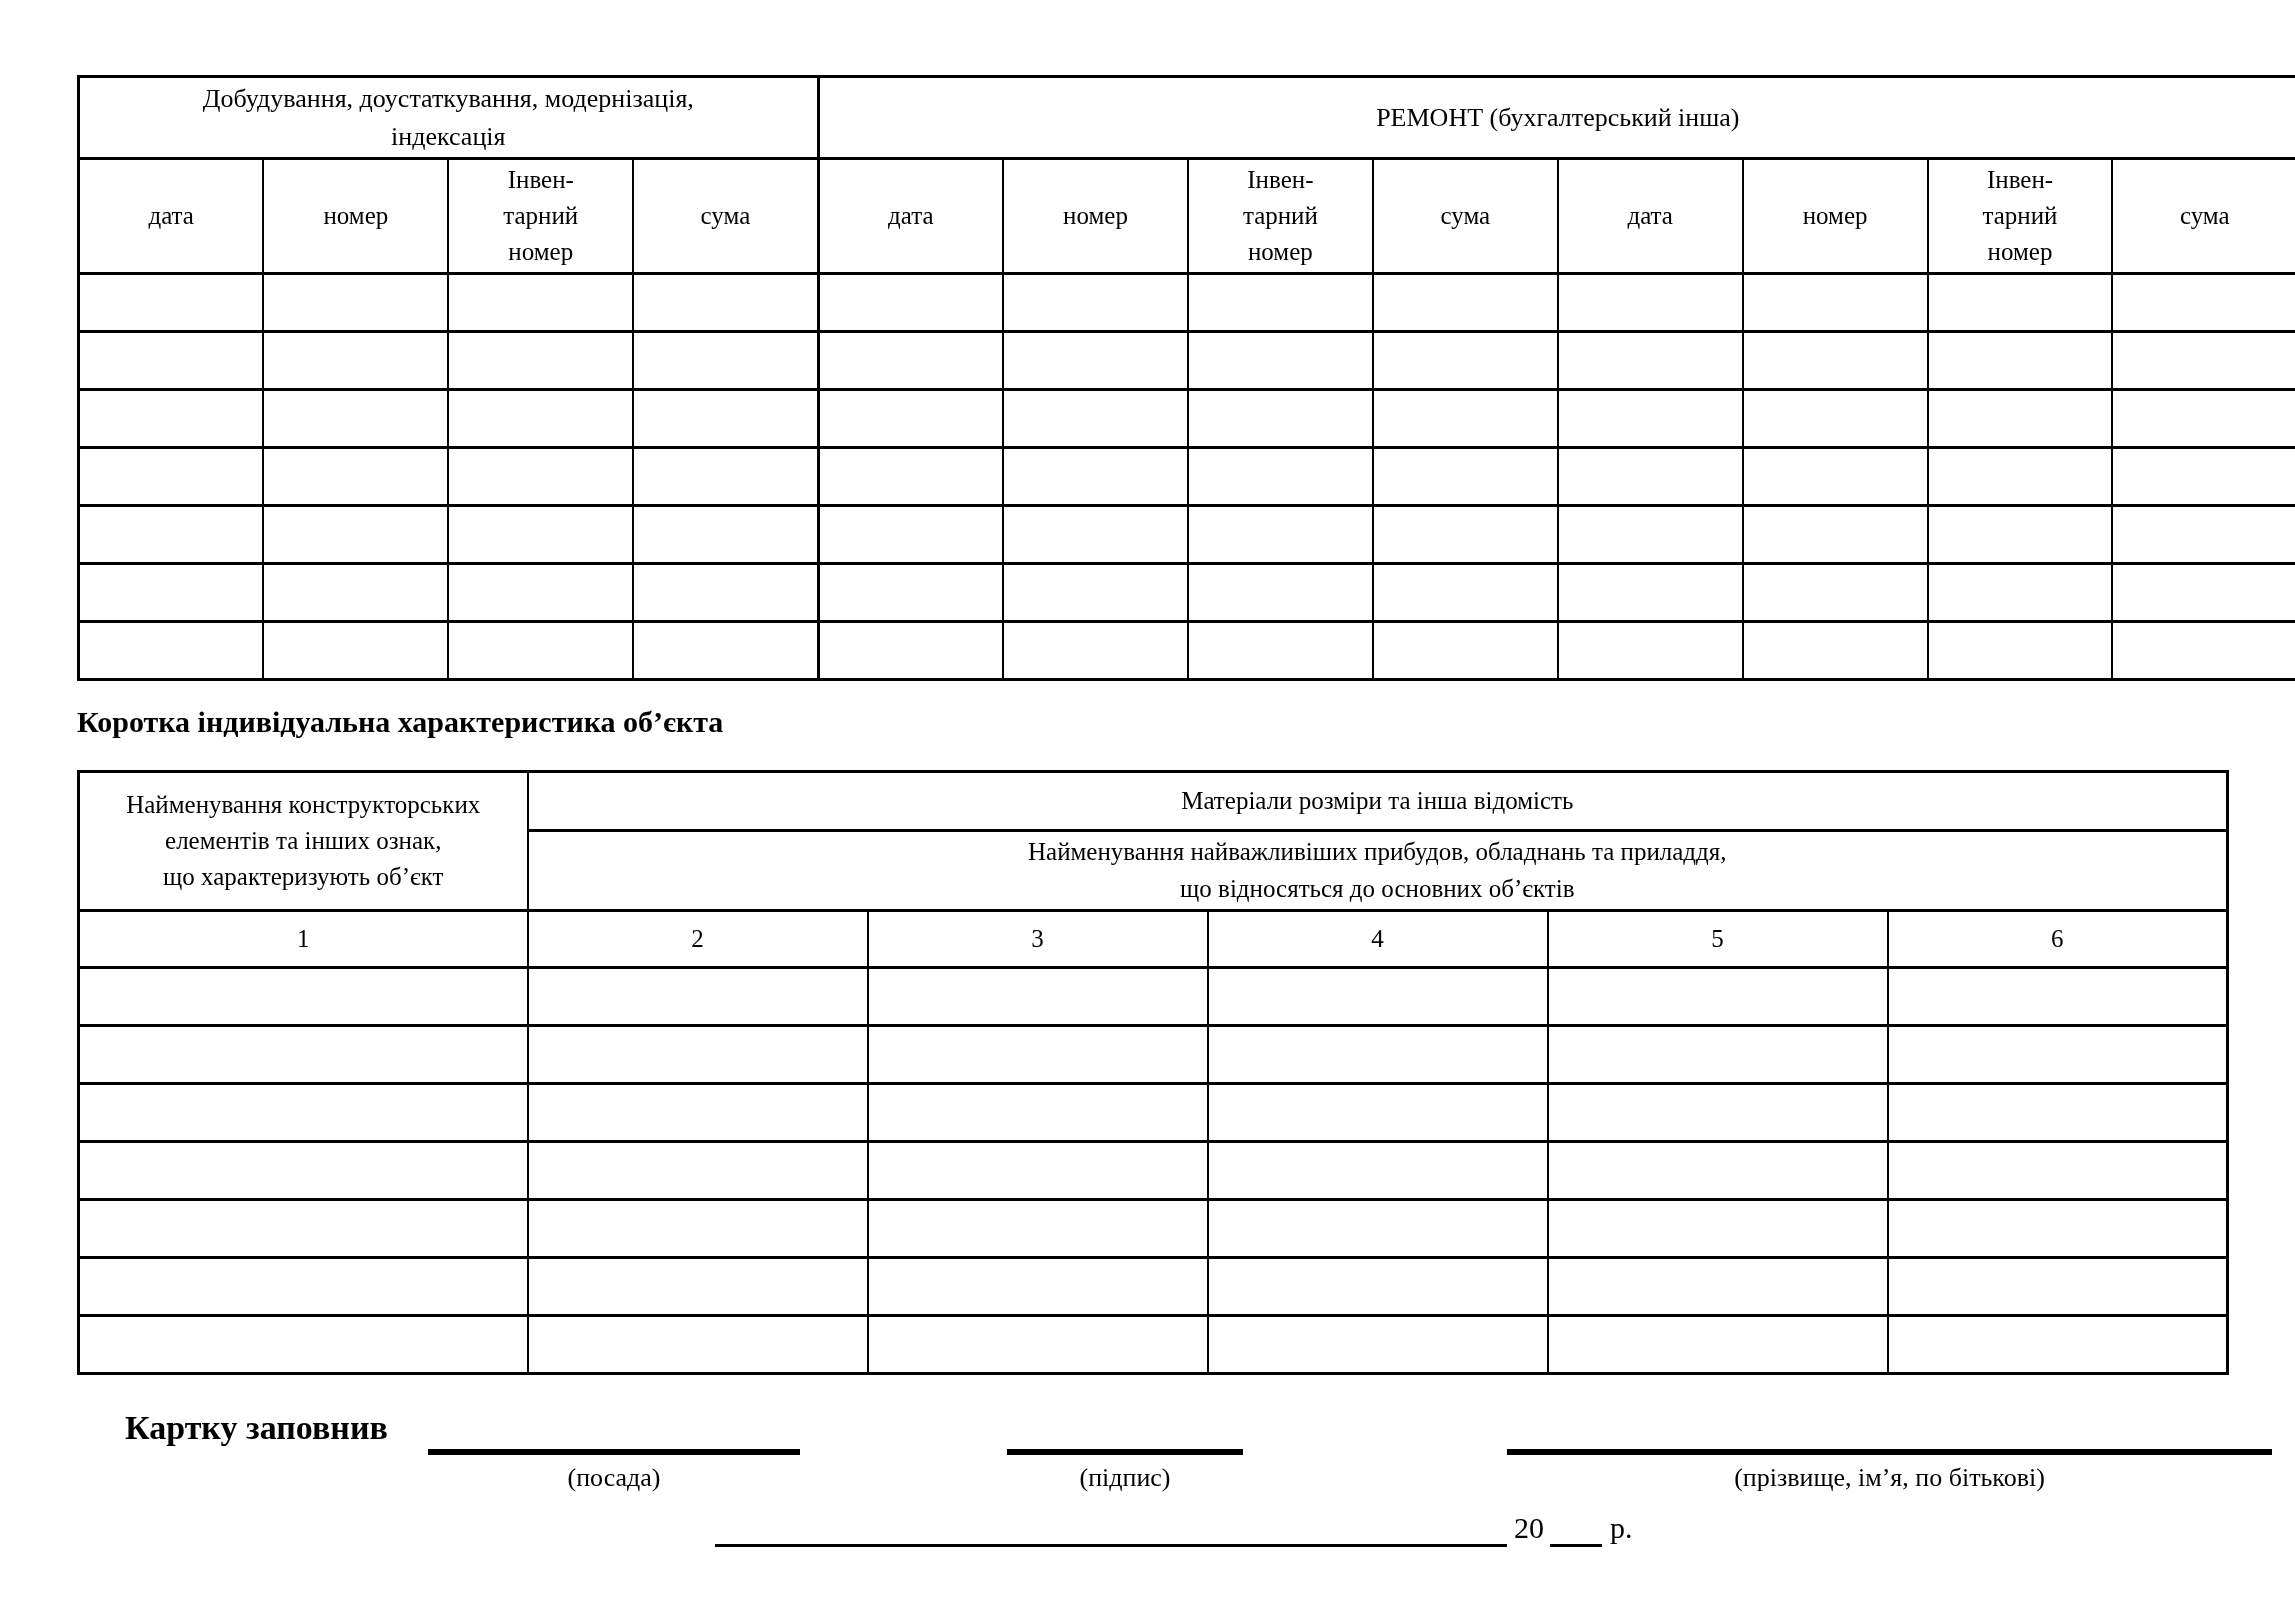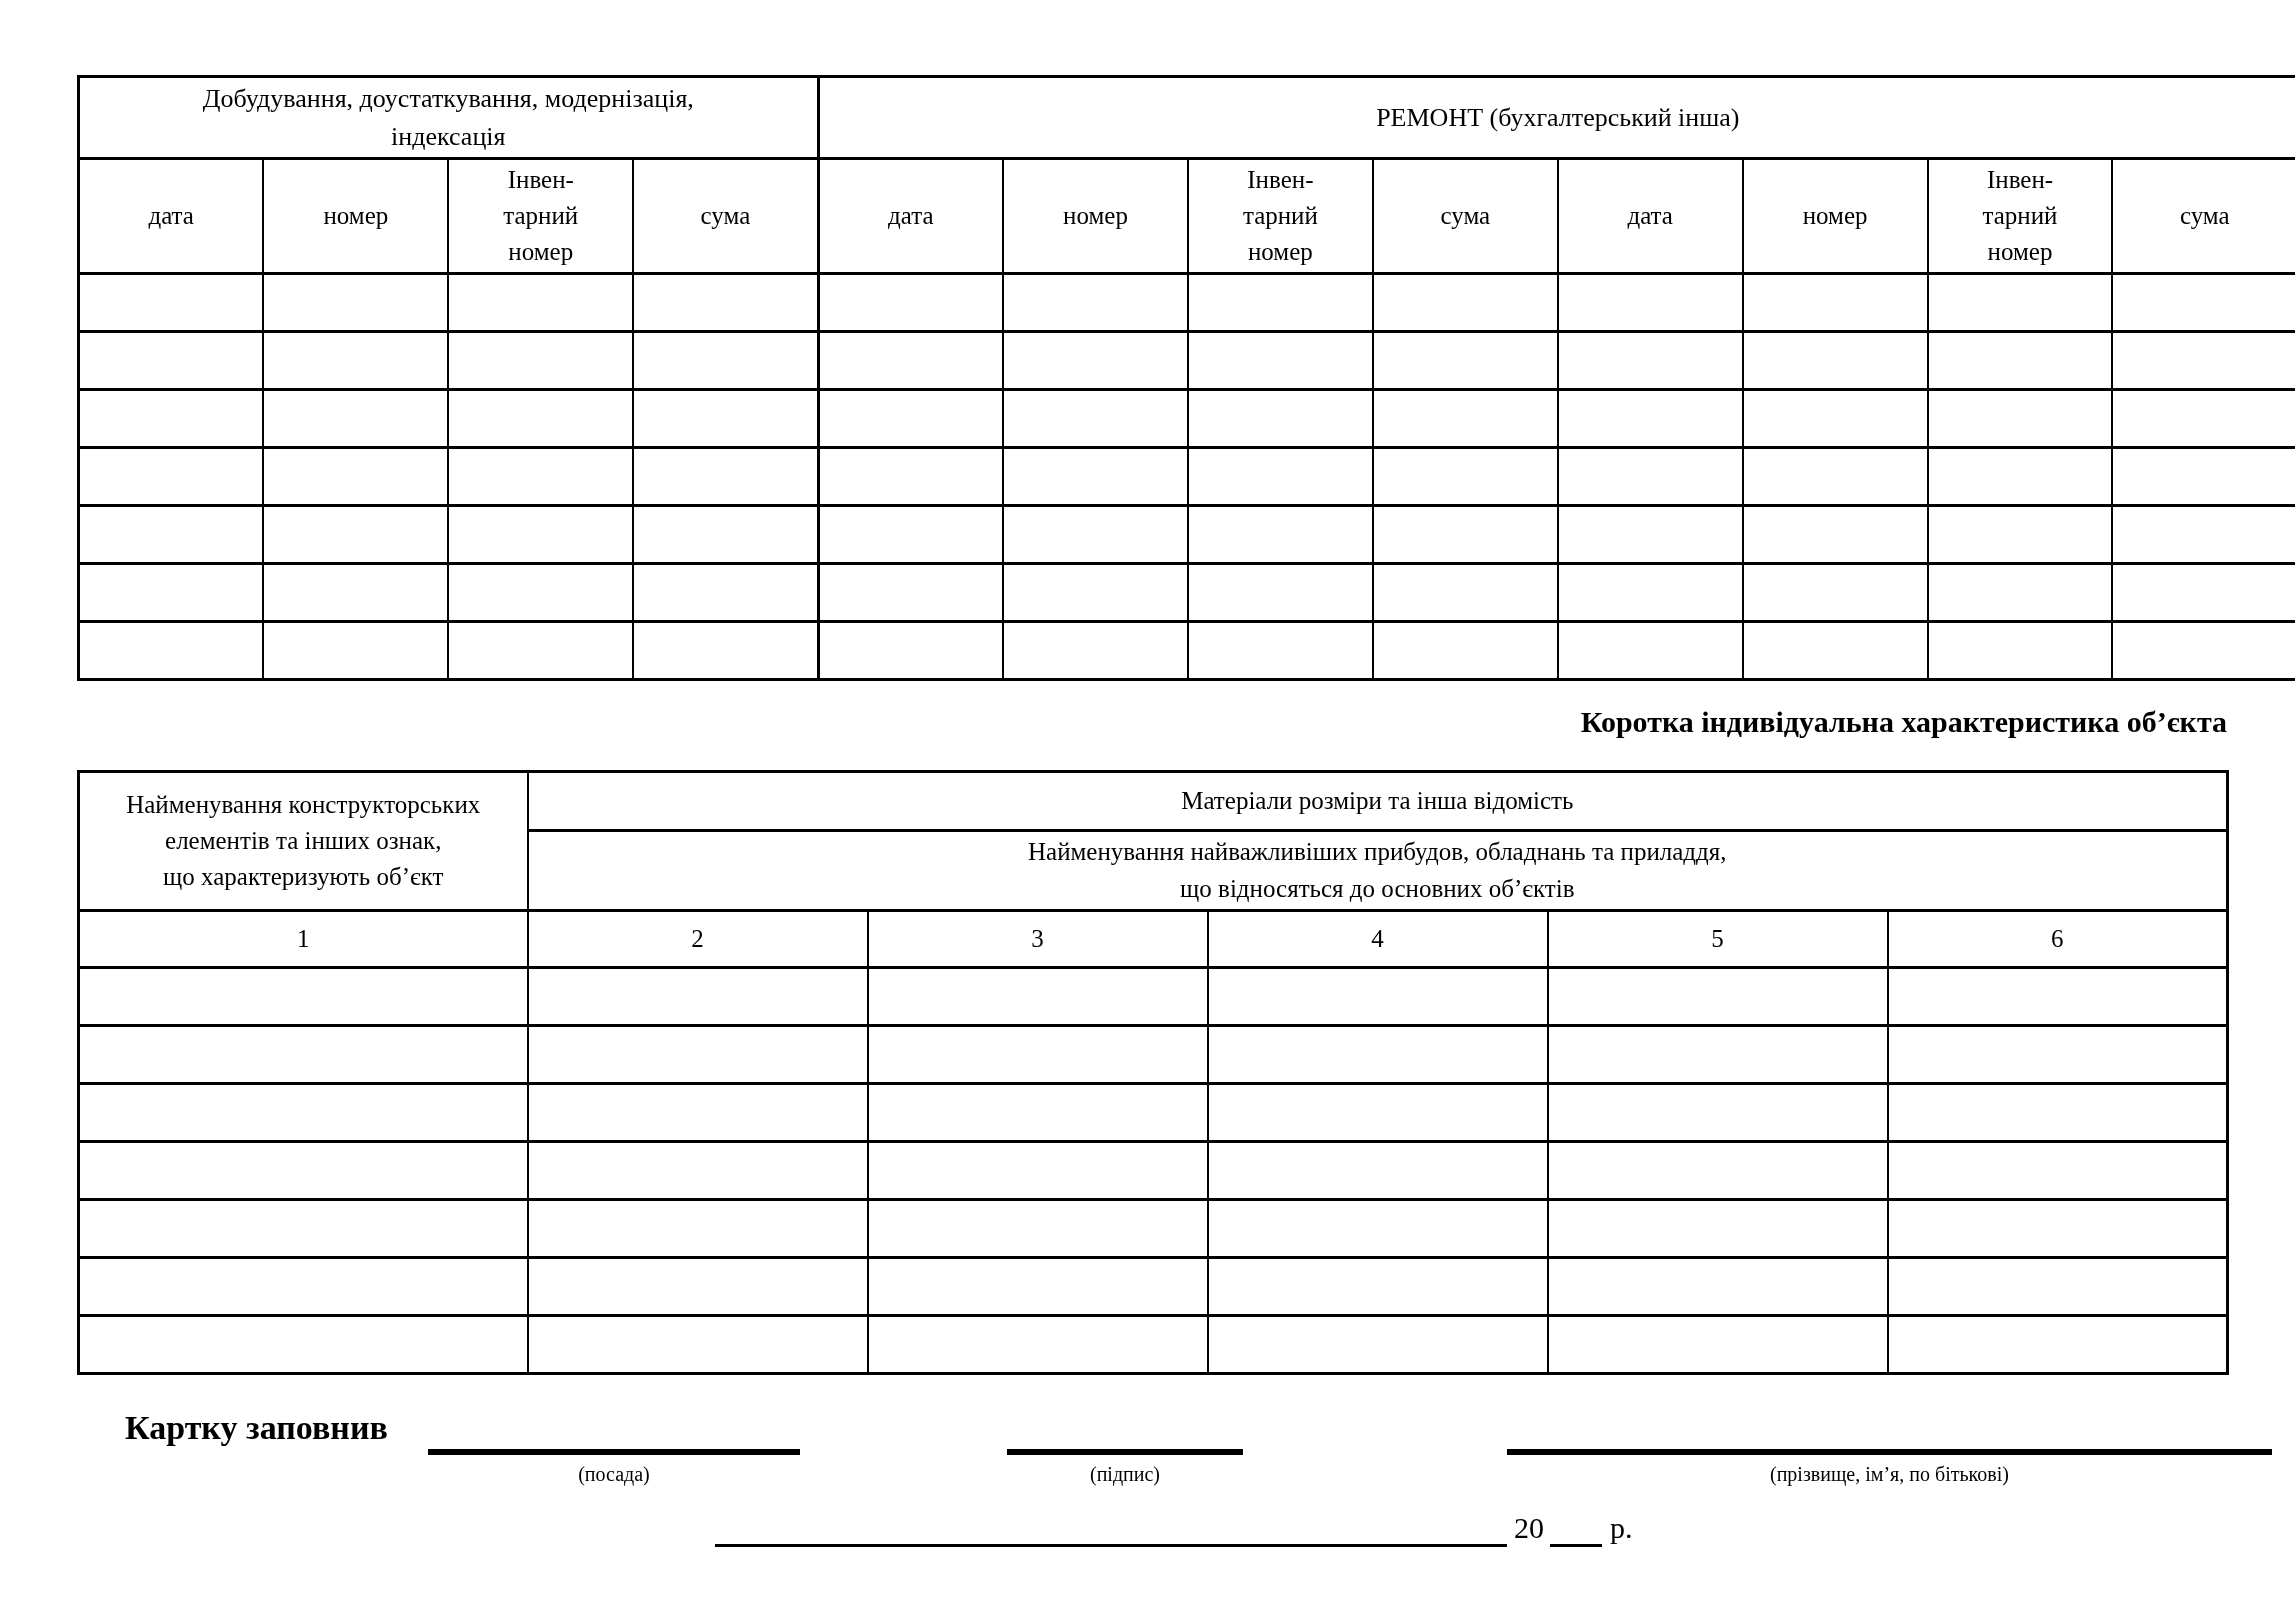--- a/index.html
+++ b/index.html
@@ -27,38 +27,38 @@
   #table1 tr.sub{height:115px;}
   #table1 tr.data{height:58px;}
   #table1 td.sec-start{border-left-width:3.9px;}
   #table1 tr.sub td:nth-child(5),
   #table1 tr.data td:nth-child(5){border-left-width:3.9px;}
   #table1 .group td{font-size:26px;}
 
   
   #section-title{
     position:absolute;left:77px;top:705px;width:2150px;
-    text-align:right;font-size:30px;font-weight:bold;
+    text-align:left;font-size:30px;font-weight:bold;
   }
 
   
   #table2{position:absolute;left:77px;top:770px;width:2150px;border:3.9px solid #000;}
   #table2 tr.ra{height:59px;margin-left:23px;}
   #table2 tr.rb{height:80px;}
   #table2 tr.rn{height:57px;}
   #table2 tr.data{height:58px;}
 
   
   .abs{position:absolute;margin-left:48px;}
   #filled-label{left:77px;top:1408px;font-size:34px;font-weight:bold;line-height:1.2;}
   .sig-blank{top:1407px;height:42px;border-bottom:6.5px solid #000;}
   #blank-position{left:380px;width:372px;}
   #blank-signature{left:959px;width:236px;}
   #blank-fullname{left:1459px;width:765px;}
-  .under-label{top:1461px;text-align:center;font-size:20px;line-height:1.3;}
+  .under-label{top:1461px;text-align:center;font-size:26px;line-height:1.3;}
   #label-position{left:380px;width:372px;}
   #label-signature{left:959px;width:236px;}
   #label-fullname{left:1459px;width:765px;}
 
   .year-blank{top:1505px;height:39px;border-bottom:3.3px solid #000;}
   #year-long-blank{left:667px;width:792px;}
   #year-gap-blank{left:1502px;width:52px;}
   .year-text{top:1510px;font-size:30px;line-height:1.2;}
   #year-value{left:1466px;}
   #year-suffix{left:1562px;}

